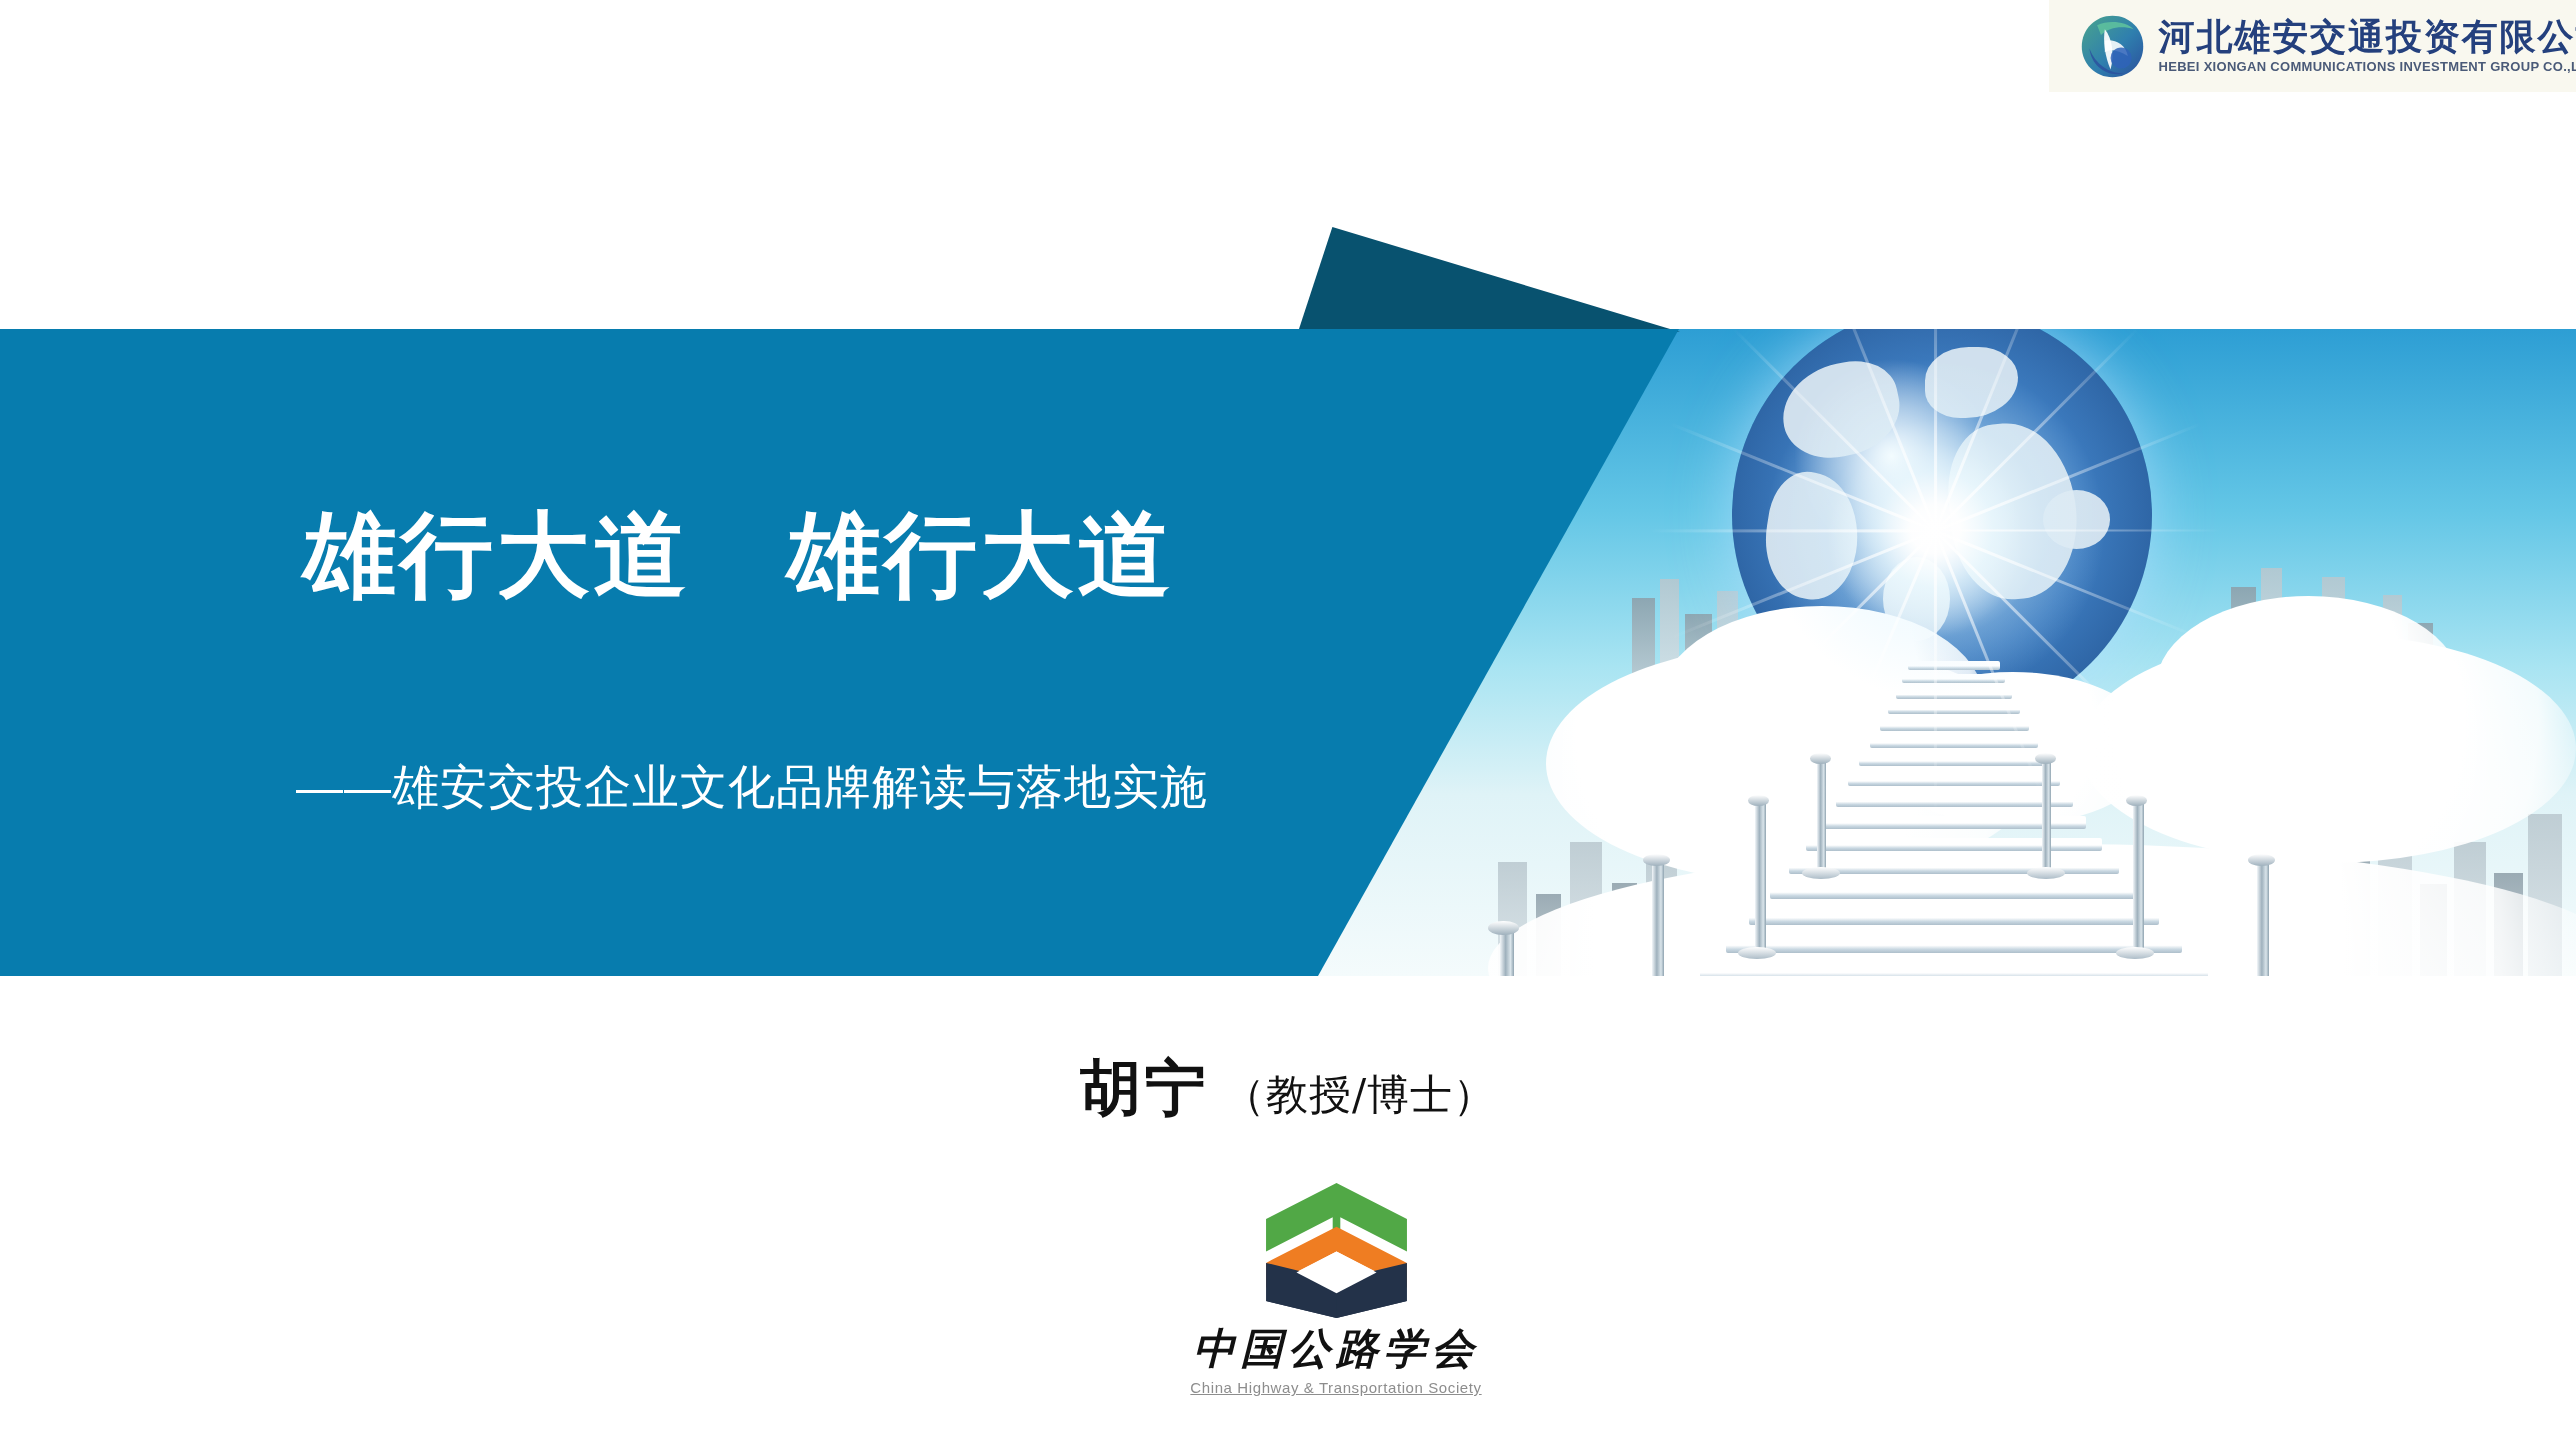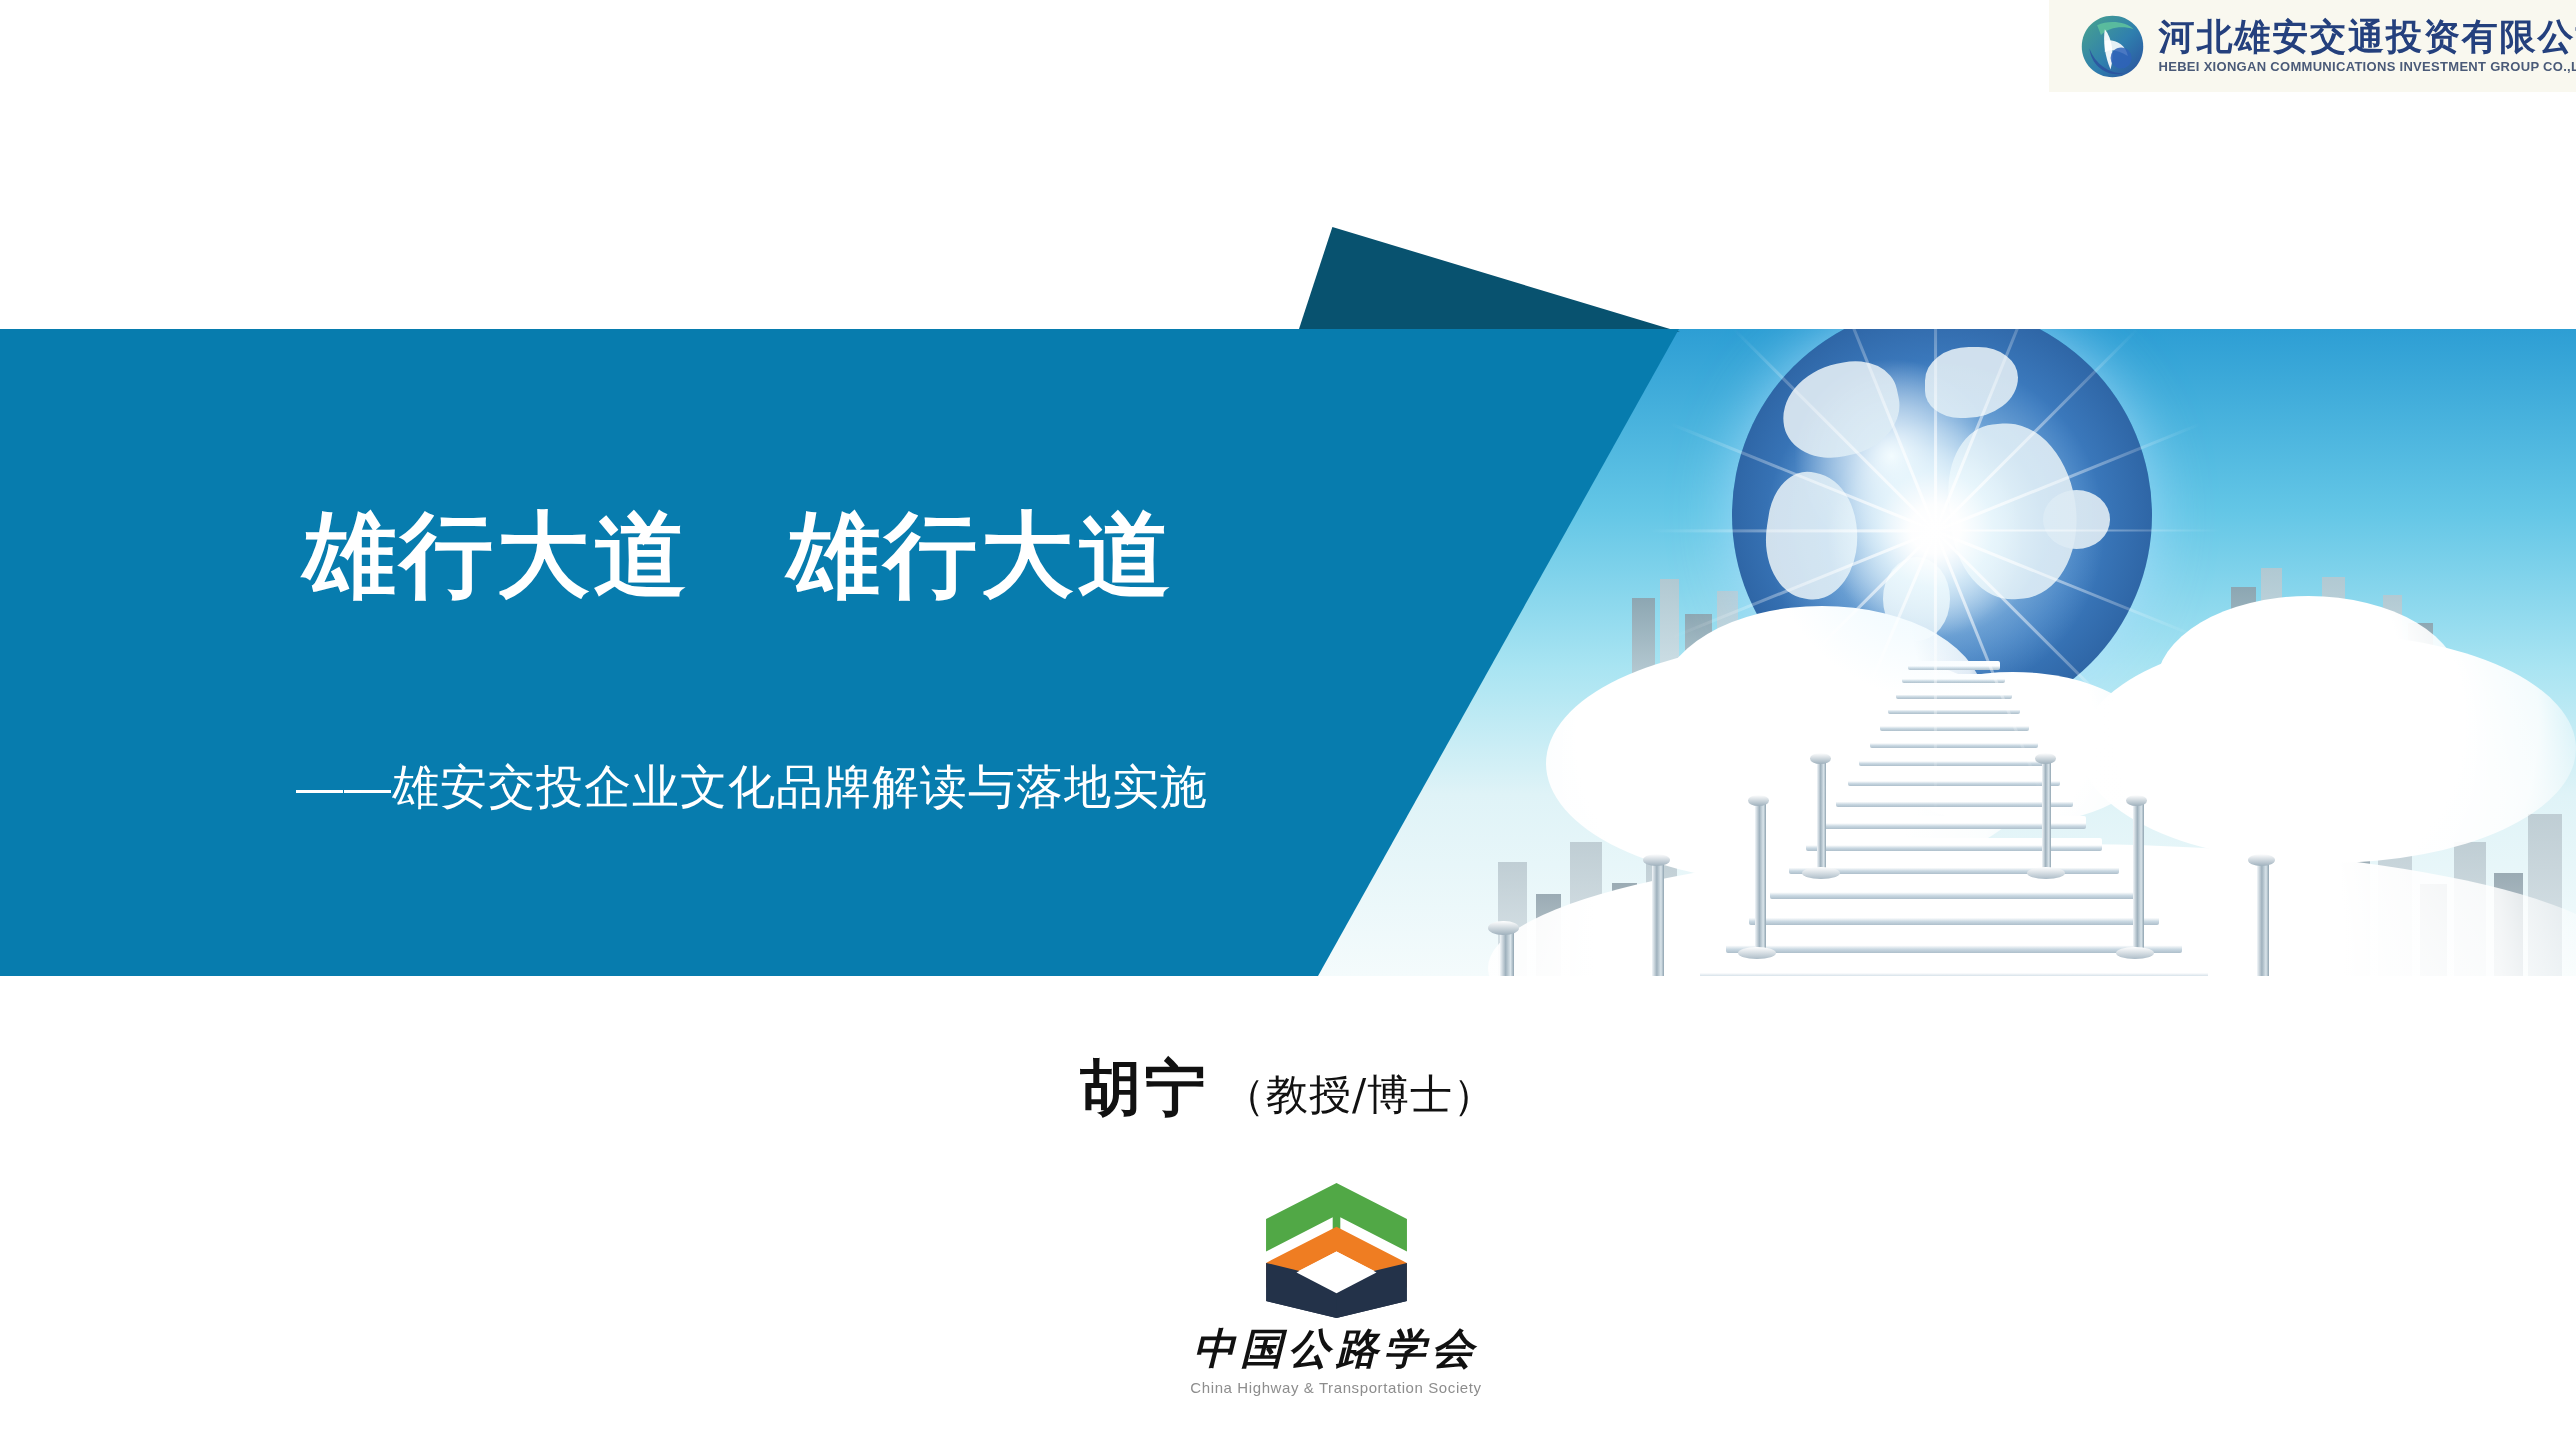--- a/index.html
+++ b/index.html
@@ -280,20 +280,21 @@
     line-height: 1;
     margin-top: 7.6px;
     font-style: italic;
   }
   .society-en {
     font-size: 15px;
     color: #8d8d8d;
     letter-spacing: 0.6px;
     margin-top: 9.5px;
     white-space: nowrap;
+    text-decoration: underline;
   }
 </style>
 </head>
 <body>
 
 <div class="corp-logo">
   <div class="corp-logo-mark">
     <svg viewBox="0 0 76 76" width="73" height="73" aria-hidden="true">
       <defs>
         <linearGradient id="gEmb" x1="0" y1="0" x2="1" y2="1">

